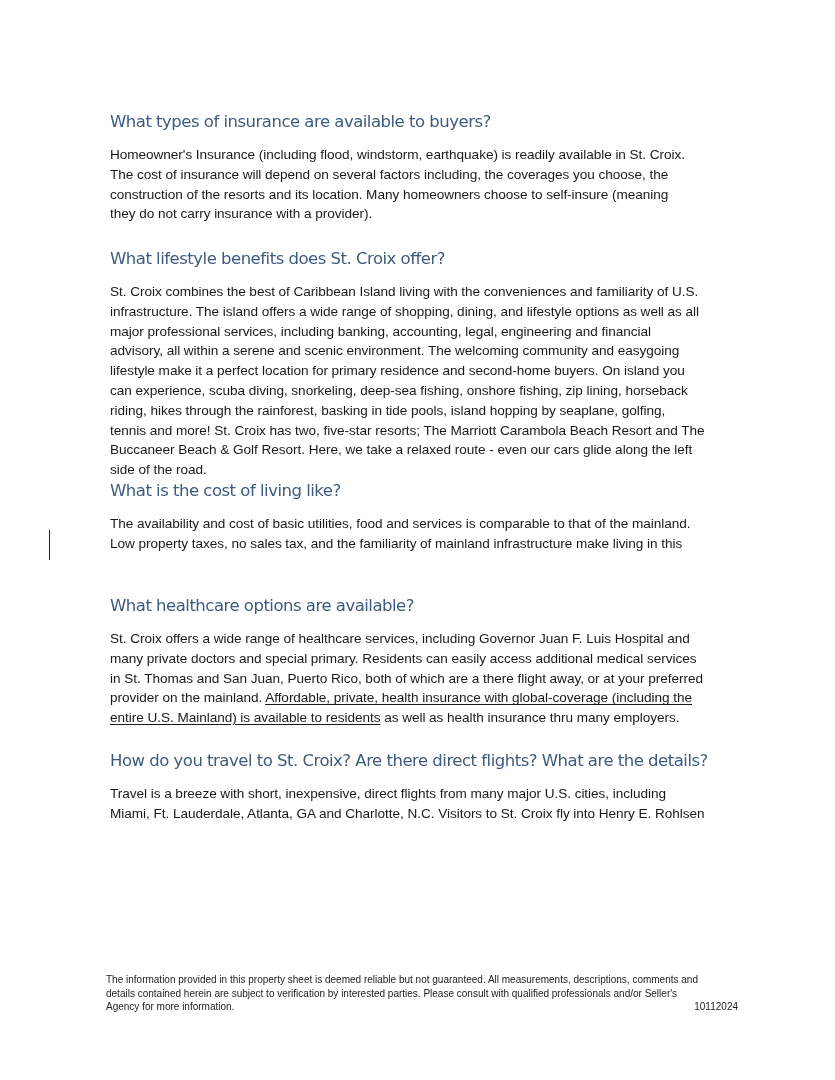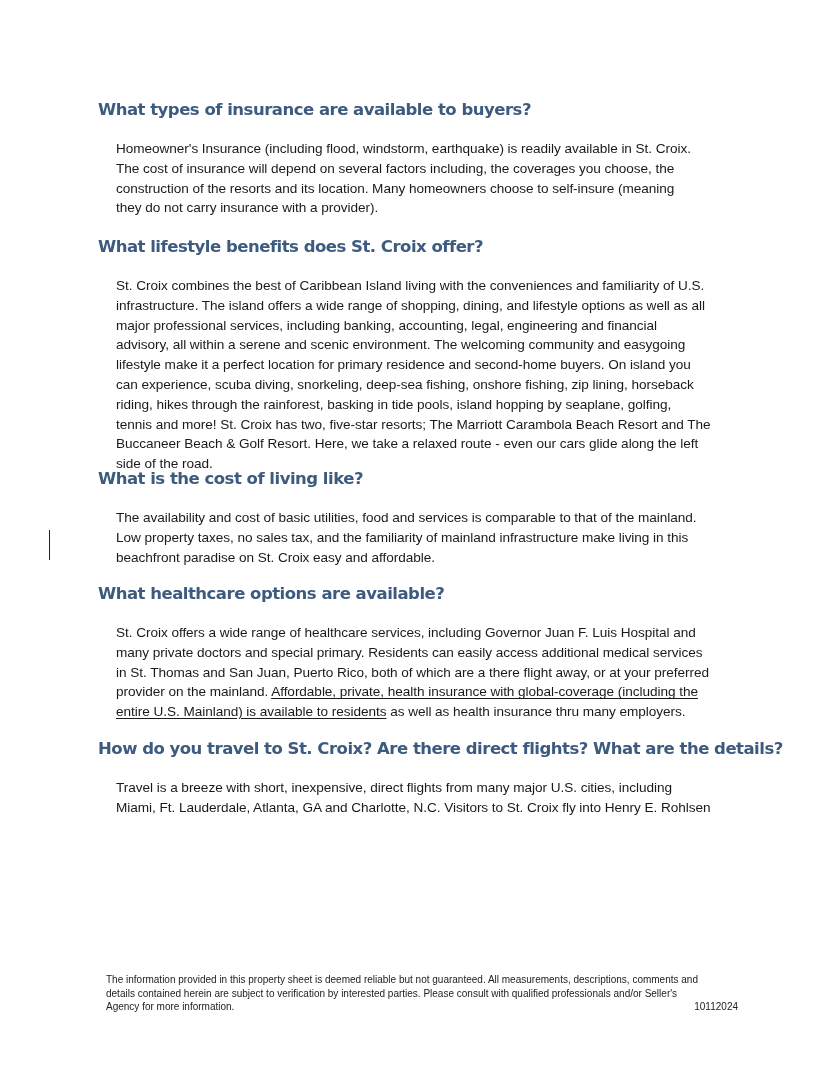--- a/index.html
+++ b/index.html
@@ -1,20 +1,20 @@
 <!DOCTYPE html>
 <html><head>
 <meta charset="utf-8">
 <style>
   html, body { margin: 0; padding: 0; background: #ffffff; }
   body { width: 835px; height: 1080px; position: relative; overflow: hidden; font-family: "Liberation Sans", sans-serif; color: #1a1a1a; }
   .page { position: absolute; left: 98px; top: 0; width: 640px; }
   .section { position: absolute; left: 0; width: 640px; }
-  .q { font-family: "DejaVu Sans", sans-serif; font-weight: bold; color: #3d5a7f; font-size: 16.5px; letter-spacing: -0.5px; margin: 0; line-height: 22px; white-space: nowrap; }
-  .a { font-size: 13.6px; line-height: 19.8px; margin: 18px; letter-spacing: -0.05px; }
+  .q { font-family: "DejaVu Sans", sans-serif; font-weight: normal; color: #3d5a7f; font-size: 16.5px; letter-spacing: -0.5px; margin: 12px; line-height: 22px; white-space: nowrap; }
+  .a { font-size: 13.6px; line-height: 19.8px; margin: 12px; letter-spacing: -0.05px; }
   .a .line { display: block; white-space: nowrap; }
   .u { text-decoration: underline; text-underline-offset: 2px; text-align: center; }
   .cursor { position: absolute; left: 49px; top: 530px; width: 1px; height: 30px; background: #222; }
   .footer { position: absolute; left: 106px; top: 973px; width: 632px; font-size: 10px; line-height: 13.5px; color: #222; }
   .footer .line { display: block; white-space: nowrap; }
   .footer .code { position: absolute; right: 0; bottom: 0; }
 </style>
 </head>
 <body>
 
@@ -44,21 +44,20 @@
       <span class="line">Buccaneer Beach &amp; Golf Resort. Here, we take a relaxed route - even our cars glide along the left</span>
       <span class="line">side of the road.</span>
     </p>
   </div>
 
   <div class="section" style="top:468px;">
     <h2 class="q">What is the cost of living like?</h2>
     <p class="a">
       <span class="line">The availability and cost of basic utilities, food and services is comparable to that of the mainland.</span>
       <span class="line">Low property taxes, no sales tax, and the familiarity of mainland infrastructure make living in this</span>
-      <span class="line">beachfront paradise on St. Croix easy and affordable.</span>
     </p>
   </div>
 
   <div class="section" style="top:583px;">
     <h2 class="q">What healthcare options are available?</h2>
     <p class="a">
       <span class="line">St. Croix offers a wide range of healthcare services, including Governor Juan F. Luis Hospital and</span>
       <span class="line">many private doctors and special primary. Residents can easily access additional medical services</span>
       <span class="line">in St. Thomas and San Juan, Puerto Rico, both of which are a there flight away, or at your preferred</span>
       <span class="line"><span>provider on the mainland. </span><a class="u">Affordable, private, health insurance with global-coverage (including the</a></span>

